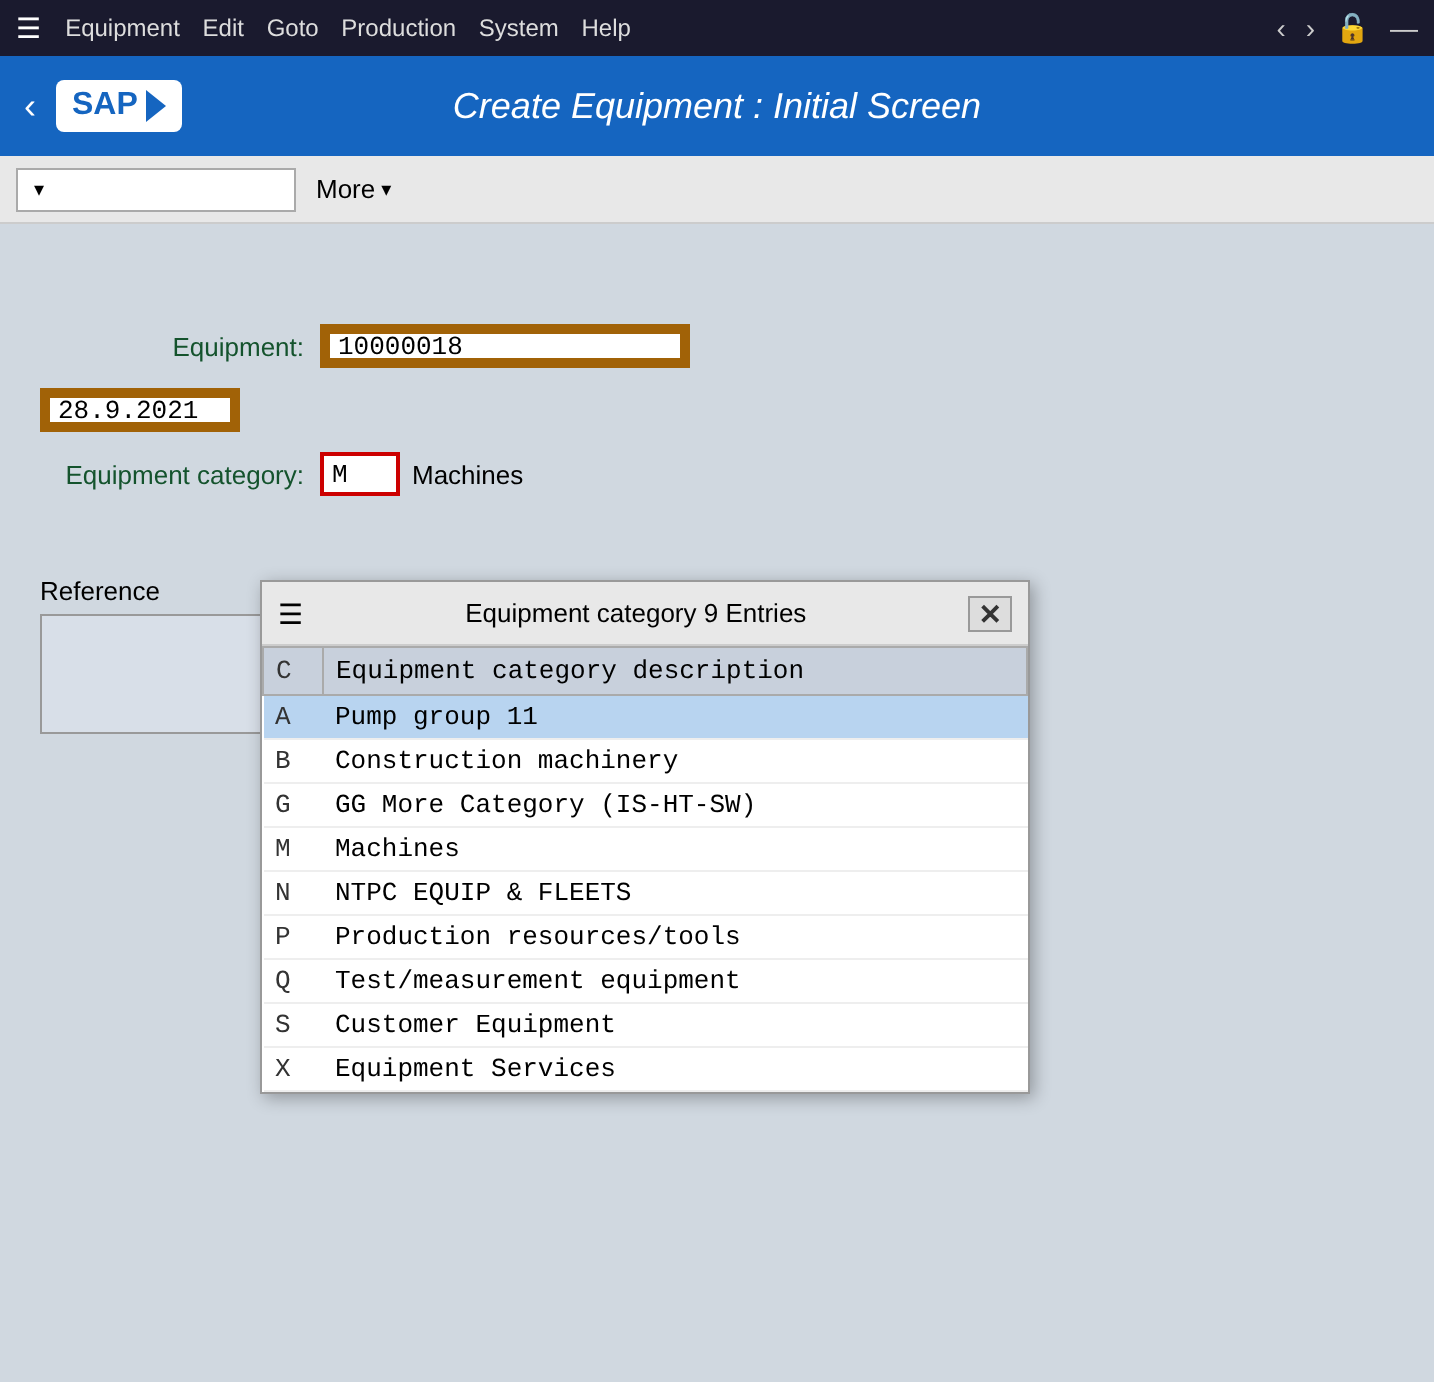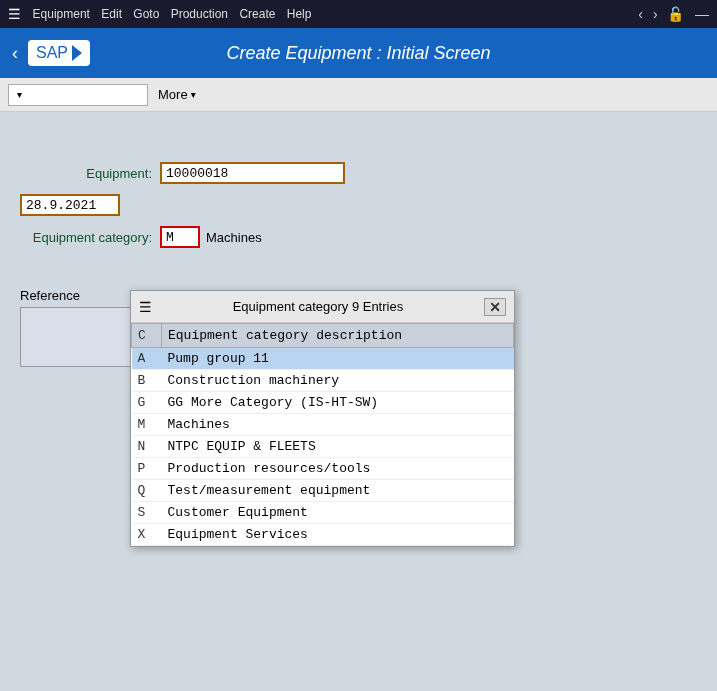--- a/index.html
+++ b/index.html
@@ -39,21 +39,21 @@
     }
     .back-btn {
       color: white;
       font-size: 18px;
       cursor: pointer;
       margin-right: 10px;
     }
     .sap-logo {
       background: white;
       color: #1565c0;
-      font-weight: normal;
+      font-weight: bold;
       font-size: 16px;
       padding: 4px 8px;
       border-radius: 4px;
       display: flex;
       align-items: center;
     }
     .sap-logo-triangle {
       width: 0;
       height: 0;
       border-left: 10px solid #1565c0;
@@ -121,21 +121,21 @@
       margin-bottom: 10px;
     }
     .form-label {
       text-align: right;
       min-width: 140px;
       padding-right: 8px;
       color: #14532d;
       font-size: 13px;
     }
     .form-input {
-      border: 2px solid #a16207;
+      border: 5px solid #a16207;
       background: white;
       height: 22px;
       padding: 0 4px;
       font-size: 13px;
       font-family: 'Courier New', monospace;
     }
     .form-input-equipment { width: 185px; }
     .form-input-date { width: 100px; }
     .form-input-category {
       width: 40px;
@@ -251,21 +251,21 @@
 <body>
 
 <div class="title-bar">
   <div class="title-bar-left">
     <span class="hamburger-icon">☰</span>
     <div class="title-bar-nav">
       <span>Equipment</span>
       <span>Edit</span>
       <span>Goto</span>
       <span>Production</span>
-      <span>Create</span>
+      <span>System</span>
       <span>Help</span>
     </div>
   </div>
   <div class="title-bar-icons">
     <span>‹</span>
     <span>›</span>
     <span>🔓</span>
     <span>—</span>
   </div>
 </div>

